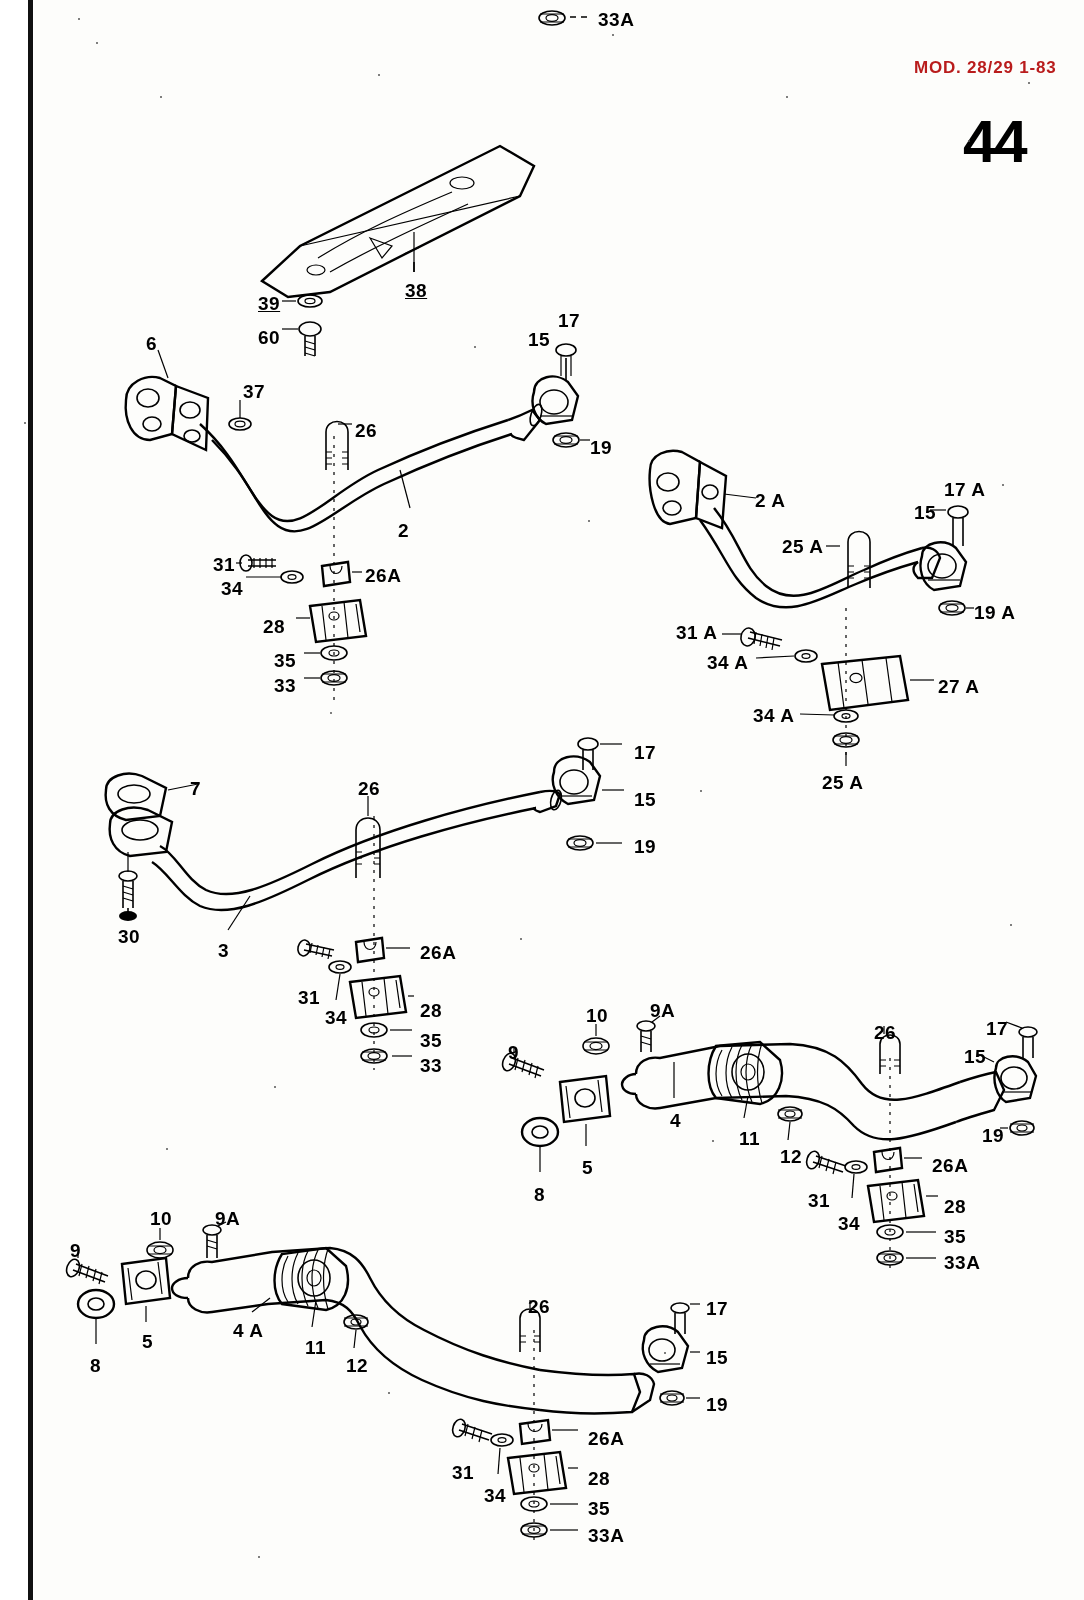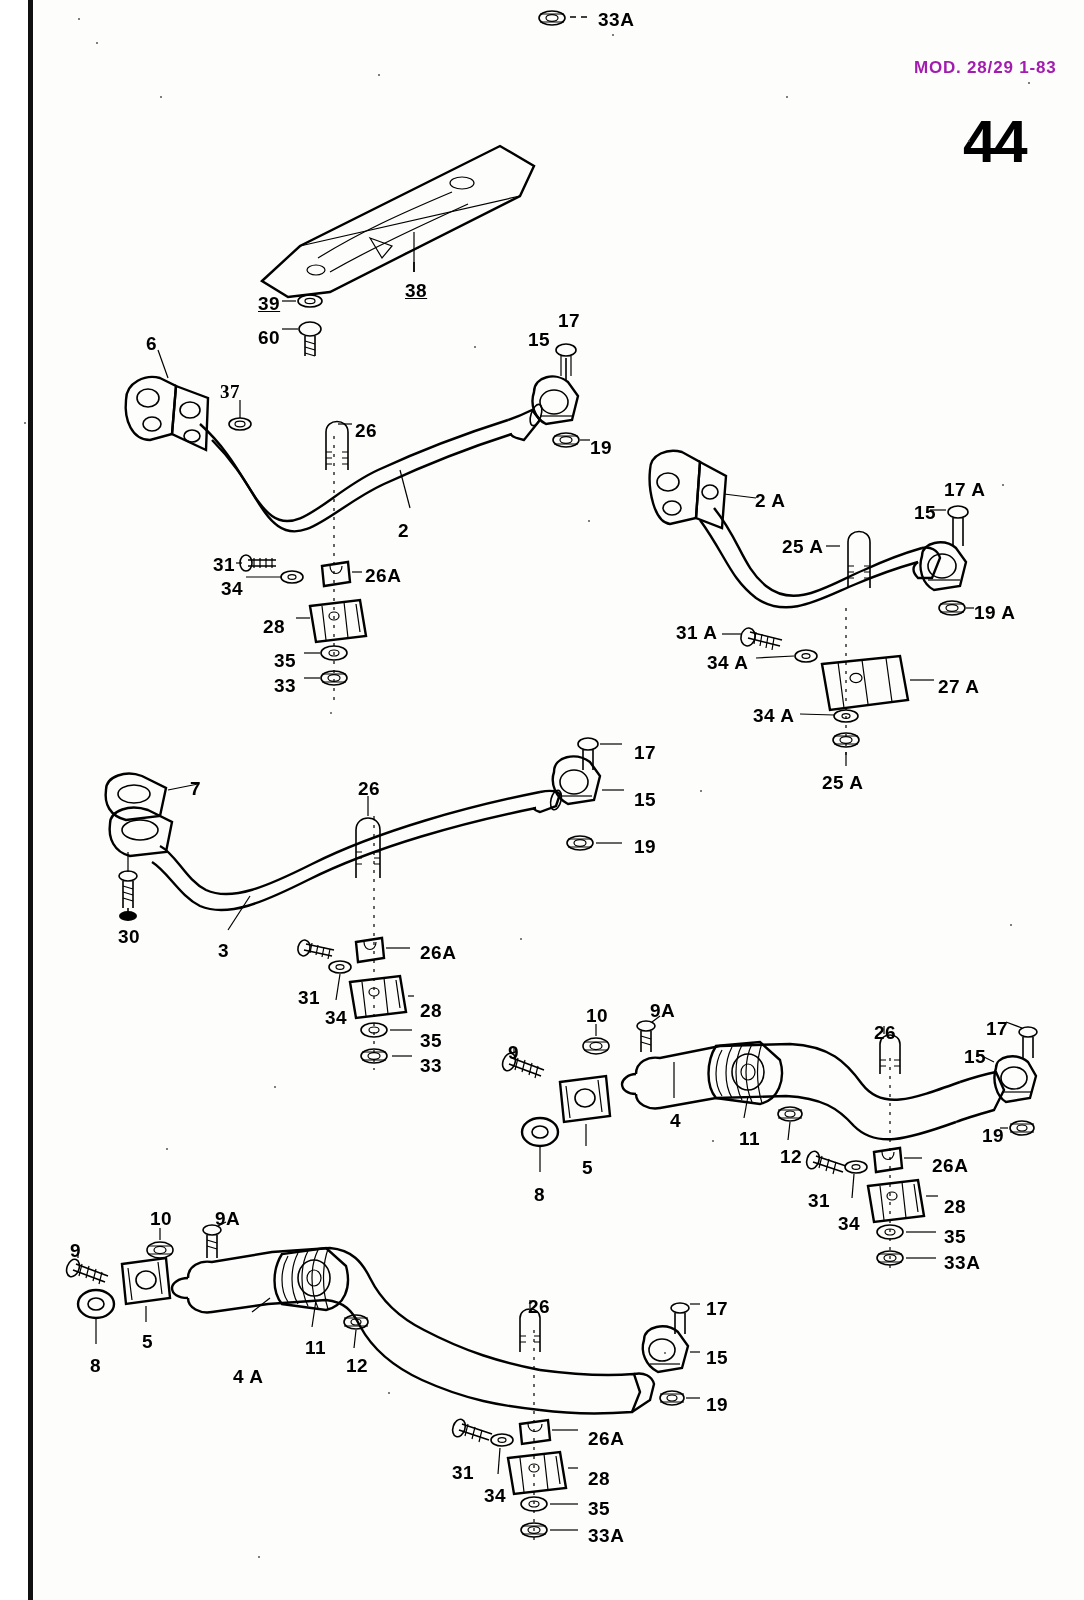--- a/index.html
+++ b/index.html
@@ -1,21 +1,21 @@
 <!DOCTYPE html>
 <html><head>
 <meta charset="utf-8">
 <style>
   html,body{margin:0;padding:0;background:#fff;}
   body{width:1084px;height:1600px;position:relative;font-family:"Liberation Sans",sans-serif;overflow:hidden;}
   #sheet{position:absolute;inset:0;background:#fdfdfb;}
   .edge{position:absolute;left:0;top:0;width:34px;height:1600px;background:#ffffff;}
   .edge:after{content:"";position:absolute;left:28px;top:0;width:5px;height:1600px;background:#111;}
   .lbl{position:absolute;font-family:"Liberation Sans",sans-serif;font-weight:bold;font-size:19px;color:#000;white-space:nowrap;letter-spacing:.5px;}
-  .modhdr{position:absolute;font-family:"Liberation Sans",sans-serif;font-weight:bold;font-size:17px;letter-spacing:.8px;color:#a21caf;}
+  .modhdr{position:absolute;font-family:"Liberation Sans",sans-serif;font-weight:bold;font-size:17px;letter-spacing:.8px;color:#b91c1c;}
   .bignum{position:absolute;font-family:"Liberation Sans",sans-serif;font-weight:bold;font-size:60px;letter-spacing:-2px;color:#000;line-height:1;}
   svg.art{position:absolute;left:0;top:0;width:1084px;height:1600px;pointer-events:none;}
   .ln{stroke:#000;stroke-width:1.6;fill:none;}
   .ln2{stroke:#000;stroke-width:2.4;fill:none;}
   .ln1{stroke:#000;stroke-width:1.2;fill:none;}
   .fillk{fill:#000;}
   .speck{position:absolute;width:2px;height:2px;background:#555;border-radius:50%;}
 </style>
 </head>
 <body>
@@ -479,21 +479,21 @@
       <path class="ln1" d="M312 1327 L316 1300"></path>
     </g>
   </svg>
 
   <div id="labels-layer">
       <div class="lbl" style="left: 598px; top: 9px;">33A</div>
       <div class="lbl" style="left: 405px; top: 280px; text-decoration: underline;">38</div>
       <div class="lbl" style="left: 258px; top: 293px; text-decoration: underline;">39</div>
       <div class="lbl" style="left: 258px; top: 327px;">60</div>
       <div class="lbl" style="left: 146px; top: 333px;">6</div>
-      <div class="lbl" style="left: 220px; top: 381px; font-family: Liberation Serif, serif;">37</div>
+      <div class="lbl" style="left: 243px; top: 381px;">37</div>
       <div class="lbl" style="left: 355px; top: 420px;">26</div>
       <div class="lbl" style="left: 528px; top: 329px;">15</div>
       <div class="lbl" style="left: 558px; top: 310px;">17</div>
       <div class="lbl" style="left: 590px; top: 437px;">19</div>
       <div class="lbl" style="left: 398px; top: 520px;">2</div>
       <div class="lbl" style="left: 213px; top: 554px;">31</div>
       <div class="lbl" style="left: 221px; top: 578px;">34</div>
       <div class="lbl" style="left: 365px; top: 565px;">26A</div>
       <div class="lbl" style="left: 263px; top: 616px;">28</div>
       <div class="lbl" style="left: 274px; top: 650px;">35</div>
@@ -535,21 +535,21 @@
       <div class="lbl" style="left: 534px; top: 1184px;">8</div>
       <div class="lbl" style="left: 932px; top: 1155px;">26A</div>
       <div class="lbl" style="left: 808px; top: 1190px;">31</div>
       <div class="lbl" style="left: 838px; top: 1213px;">34</div>
       <div class="lbl" style="left: 944px; top: 1196px;">28</div>
       <div class="lbl" style="left: 944px; top: 1226px;">35</div>
       <div class="lbl" style="left: 944px; top: 1252px;">33A</div>
       <div class="lbl" style="left: 150px; top: 1208px;">10</div>
       <div class="lbl" style="left: 215px; top: 1208px;">9A</div>
       <div class="lbl" style="left: 70px; top: 1240px;">9</div>
-      <div class="lbl" style="left: 233px; top: 1320px; margin-top: 46px;">4 A</div>
+      <div class="lbl" style="left: 233px; top: 1320px;">4 A</div>
       <div class="lbl" style="left: 305px; top: 1337px;">11</div>
       <div class="lbl" style="left: 346px; top: 1355px;">12</div>
       <div class="lbl" style="left: 142px; top: 1331px;">5</div>
       <div class="lbl" style="left: 90px; top: 1355px;">8</div>
       <div class="lbl" style="left: 528px; top: 1296px;">26</div>
       <div class="lbl" style="left: 706px; top: 1298px;">17</div>
       <div class="lbl" style="left: 706px; top: 1347px;">15</div>
       <div class="lbl" style="left: 706px; top: 1394px;">19</div>
       <div class="lbl" style="left: 588px; top: 1428px;">26A</div>
       <div class="lbl" style="left: 452px; top: 1462px;">31</div>

